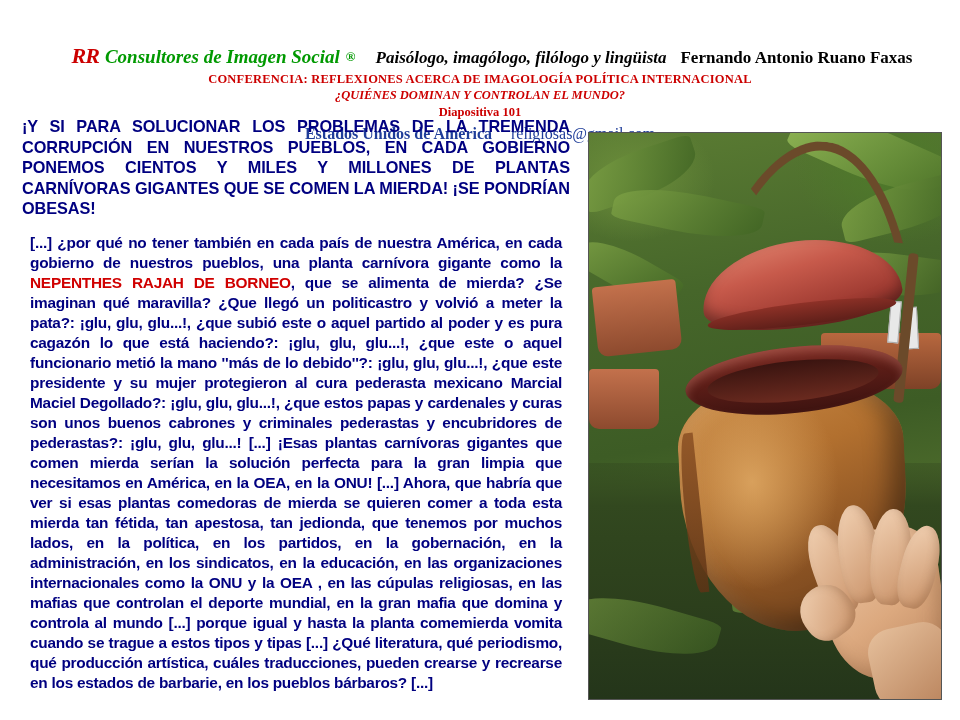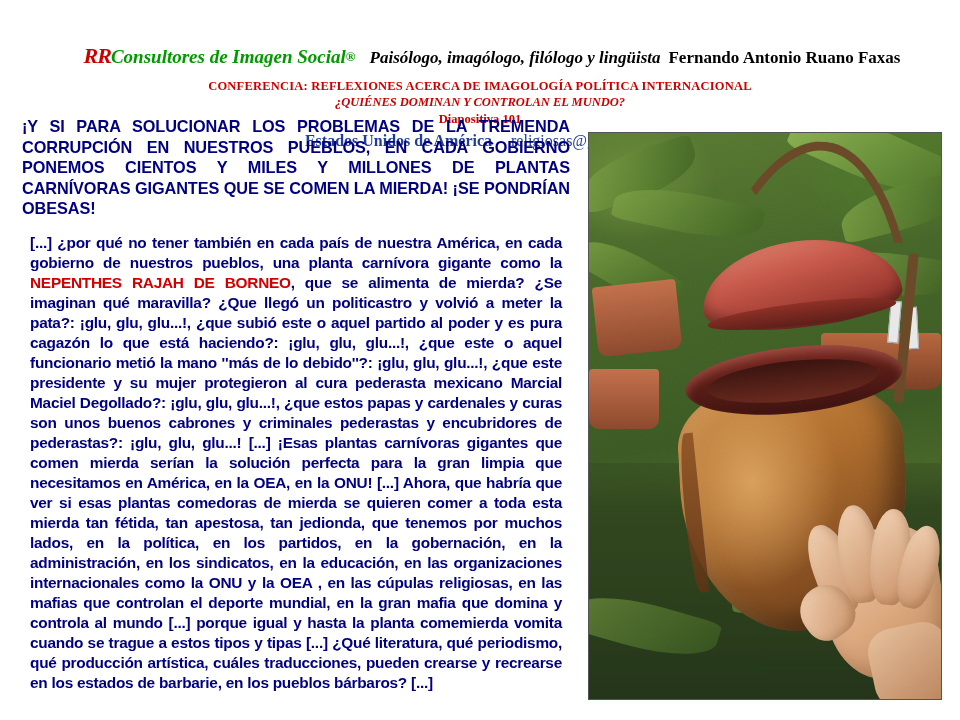--- a/index.html
+++ b/index.html
@@ -23,20 +23,21 @@
 
   
   .header {
     padding-top: 6px;
     text-align: center;
   }
   .header-line1 {
     display: flex;
     align-items: baseline;
     justify-content: center;
+    gap: 6px;
     white-space: nowrap;
     padding-left: 24px;
   }
   .brand-rr {
     font-family: "Liberation Serif", serif;
     font-weight: bold;
     font-style: italic;
     font-size: 22px;
     color: #cc0000;
     letter-spacing: -1px;
@@ -70,21 +71,21 @@
     font-weight: bold;
     font-size: 17px;
     color: #000000;
     margin-left: 8px;
   }
   .header-line2 {
     font-family: "Liberation Serif", serif;
     font-weight: bold;
     font-size: 12.5px;
     color: #cc0000;
-    margin-top: 10px;
+    margin-top: 3px;
     letter-spacing: 0.2px;
   }
   .header-line3 {
     font-family: "Liberation Serif", serif;
     font-weight: bold;
     font-style: italic;
     font-size: 12.5px;
     color: #cc0000;
     margin-top: 1px;
   }

